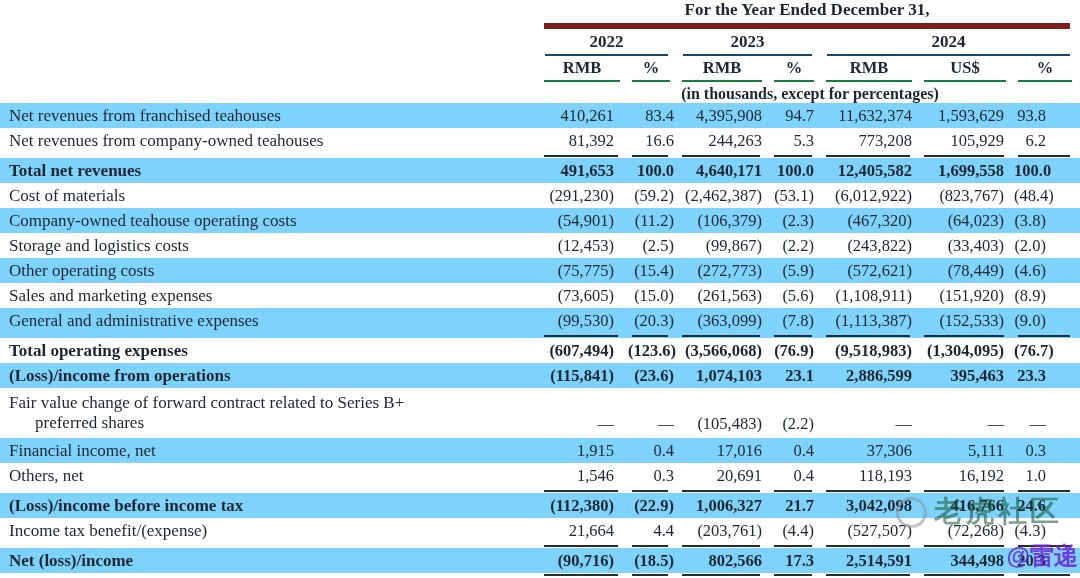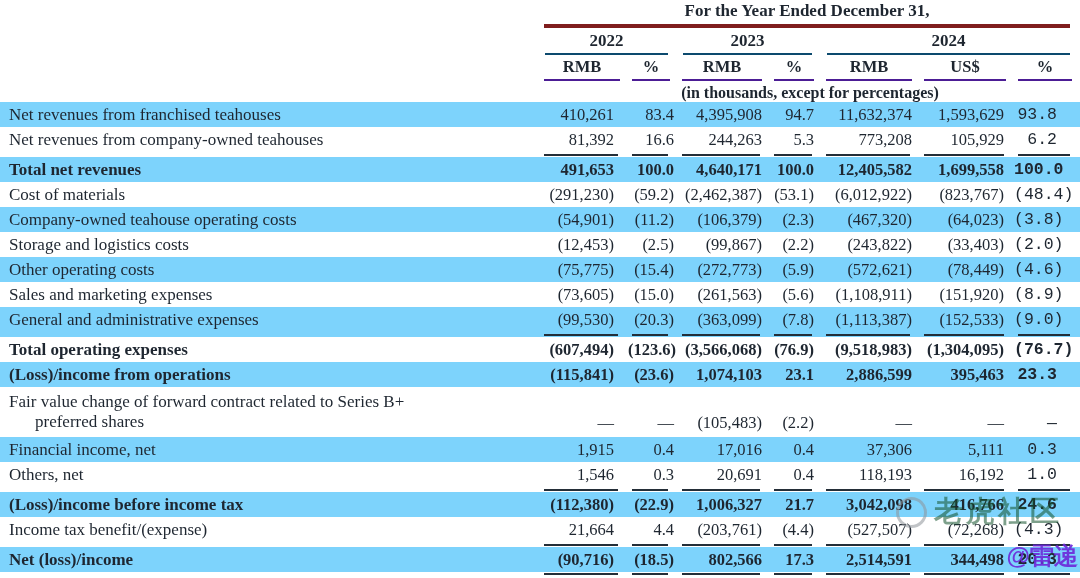--- a/index.html
+++ b/index.html
@@ -6,42 +6,42 @@
   .page{position:relative;width:1080px;height:578px;background:#ffffff;overflow:hidden;
         font-family:"Liberation Serif",serif;color:#1e2630;}
   table{border-collapse:collapse;table-layout:fixed;width:1080px;}
   td{padding:0;vertical-align:middle;}
   
   col.c-label{width:540px;} col.c-r22{width:88px;} col.c-p22{width:50px;}
   col.c-r23{width:92px;} col.c-p23{width:52px;} col.c-r24{width:98px;}
   col.c-usd{width:94px;} col.c-p24{width:66px;}
   
   thead td{vertical-align:bottom;}
-  .h-title{font-weight:bold;font-size:17px;text-align:center;border-bottom:4px solid #7f1d1d;
+  .h-title{font-weight:bold;font-size:17px;text-align:center;border-bottom:6px solid #7f1d1d;
            padding-bottom:3px;margin:0 10px 0 4px;white-space:nowrap;}
   tr.yr-row{height:27px;}
   .yr{font-weight:bold;font-size:17px;text-align:center;border-bottom:2px solid #0c4a6e;
       padding-bottom:2px;margin:0 10px 0 5px;}
   tr.colh-row{height:26px;}
-  .colh{font-weight:bold;font-size:16.5px;text-align:center;border-bottom:2px solid #4c1d95;
+  .colh{font-weight:bold;font-size:16.5px;text-align:center;border-bottom:2px solid #15803d;
         padding-bottom:2px;margin:0 8px 0 4px;}
   .note{font-weight:bold;font-size:16px;text-align:center;height:21px;}
   
   tbody tr{height:25px;}
   tbody tr.shaded{background:#7dd3fc;}
   tbody tr.bold td{font-weight:bold;}
   td.lbl{font-size:17px;padding-left:9px;white-space:nowrap;}
   td.lbl .indent{padding-left:26px;}
   tr.two-line{height:50px;border-radius:12px;}
   tr.two-line td.num{vertical-align:bottom;padding-bottom:4px;}
   td.num{text-align:right;font-size:16.5px;white-space:nowrap;}
   td.num.c0{padding-right:14px;} td.num.c1{padding-right:4px;}
   td.num.c2{padding-right:8px;margin-top:16px;}  td.num.c3{padding-right:8px;}
   td.num.c4{padding-right:8px;}  td.num.c5{padding-right:10px;}
-  td.num.c6{padding-right:23px;font-family:Liberation Mono, monospace;}
+  td.num.c6{padding-right:34px;}
   
   tr.rule-row{height:5px;}
   tr.rule-row.dbl{height:9px;}
   .seg{border-top:2px solid #242e38;height:0;margin:0 10px 0 4px;}
   .seg2{height:3px;border-top:2px solid #242e38;border-bottom:2px solid #242e38;margin:0 10px 0 4px;}
   
   .wm-community{position:absolute;left:896px;top:492px;display:flex;align-items:center;gap:7px;
     opacity:.55;color:#14532d;font-family:"DejaVu Sans",sans-serif;font-weight:bold;pointer-events:none;}
   .wm-ring{width:25px;height:25px;border:3px solid #8f959b;border-radius:50%;flex:0 0 auto;}
   .wm-text{font-size:29px;letter-spacing:3px;white-space:nowrap;}

